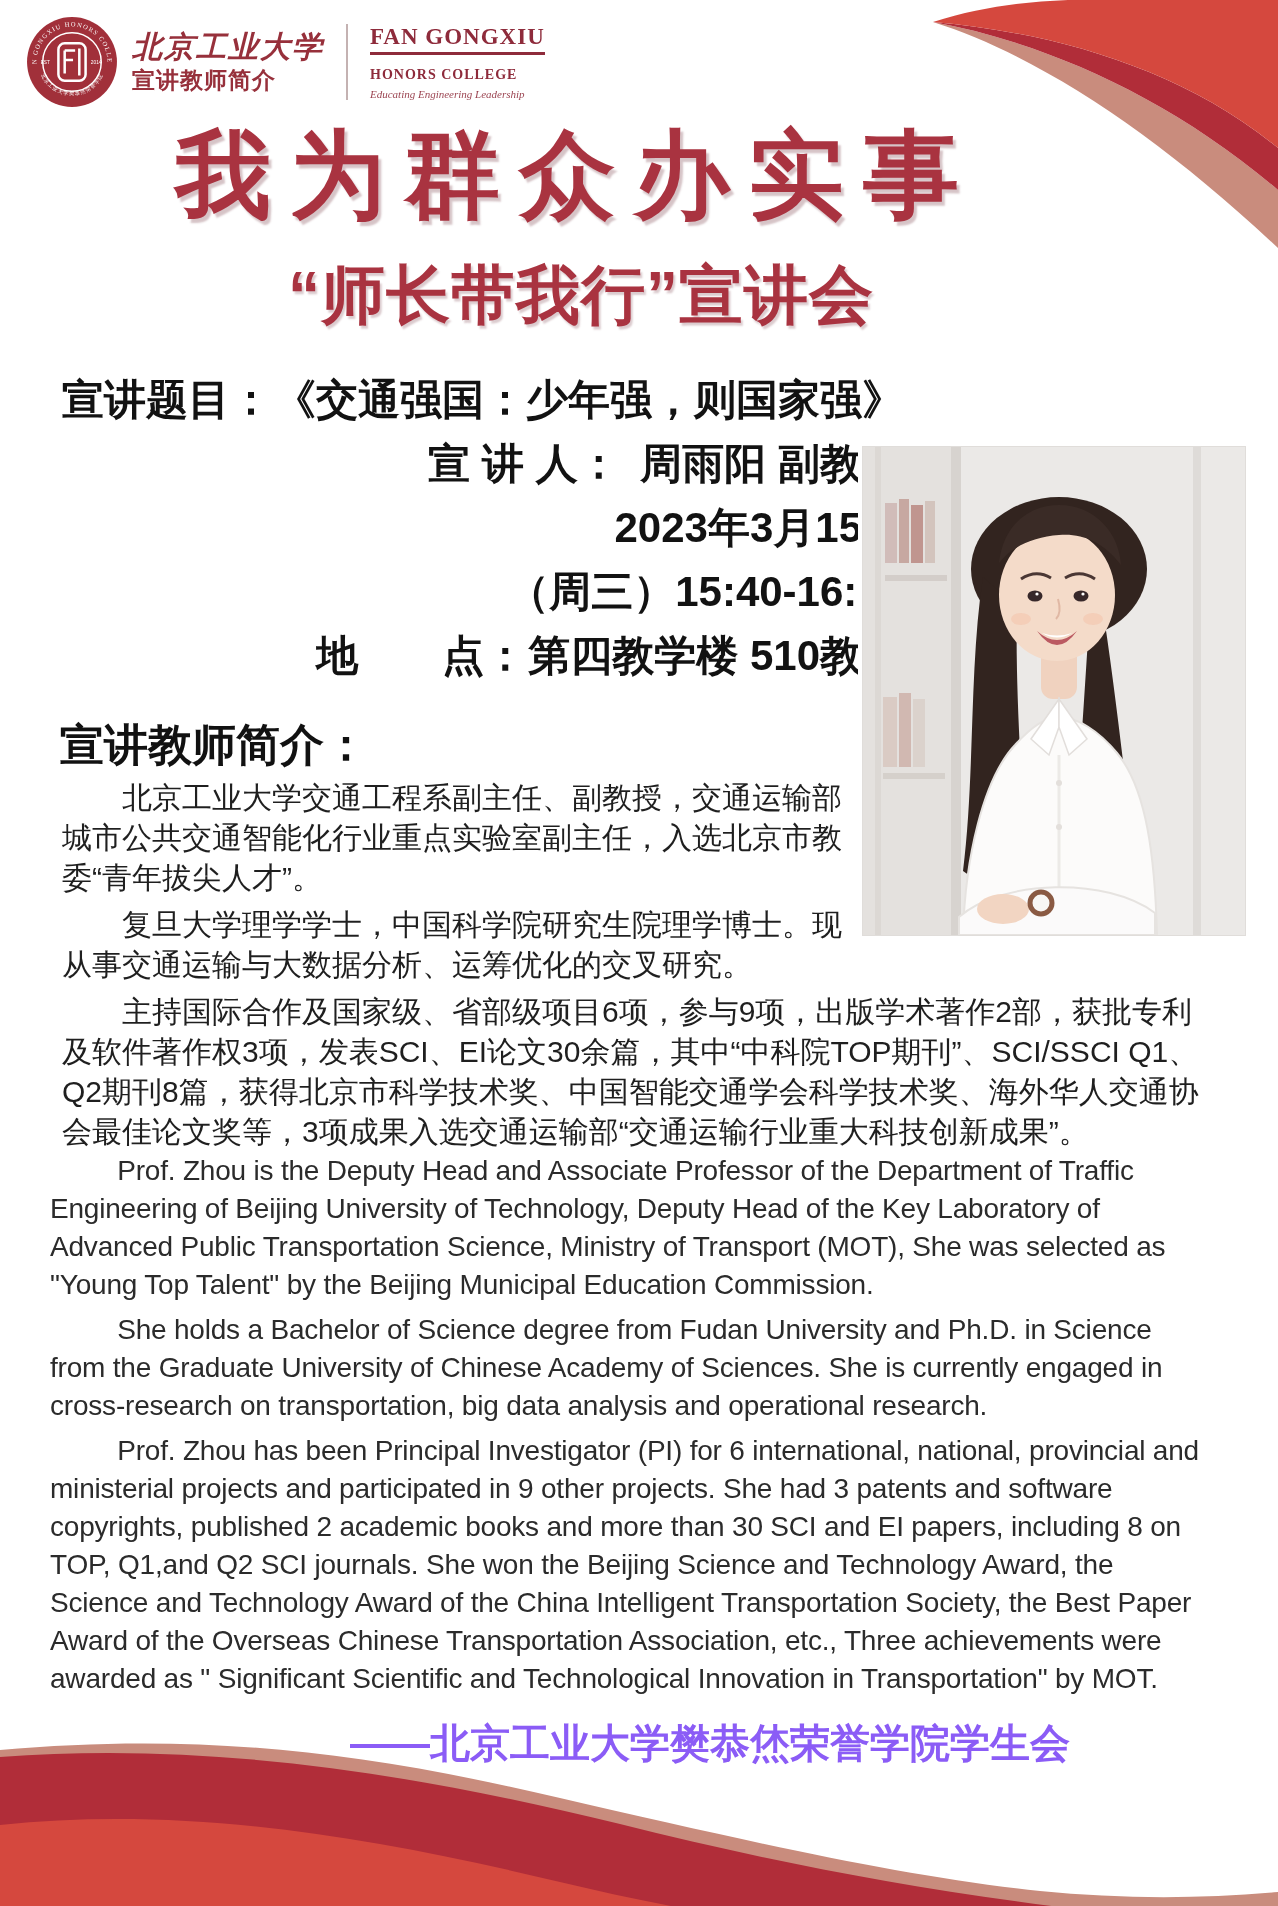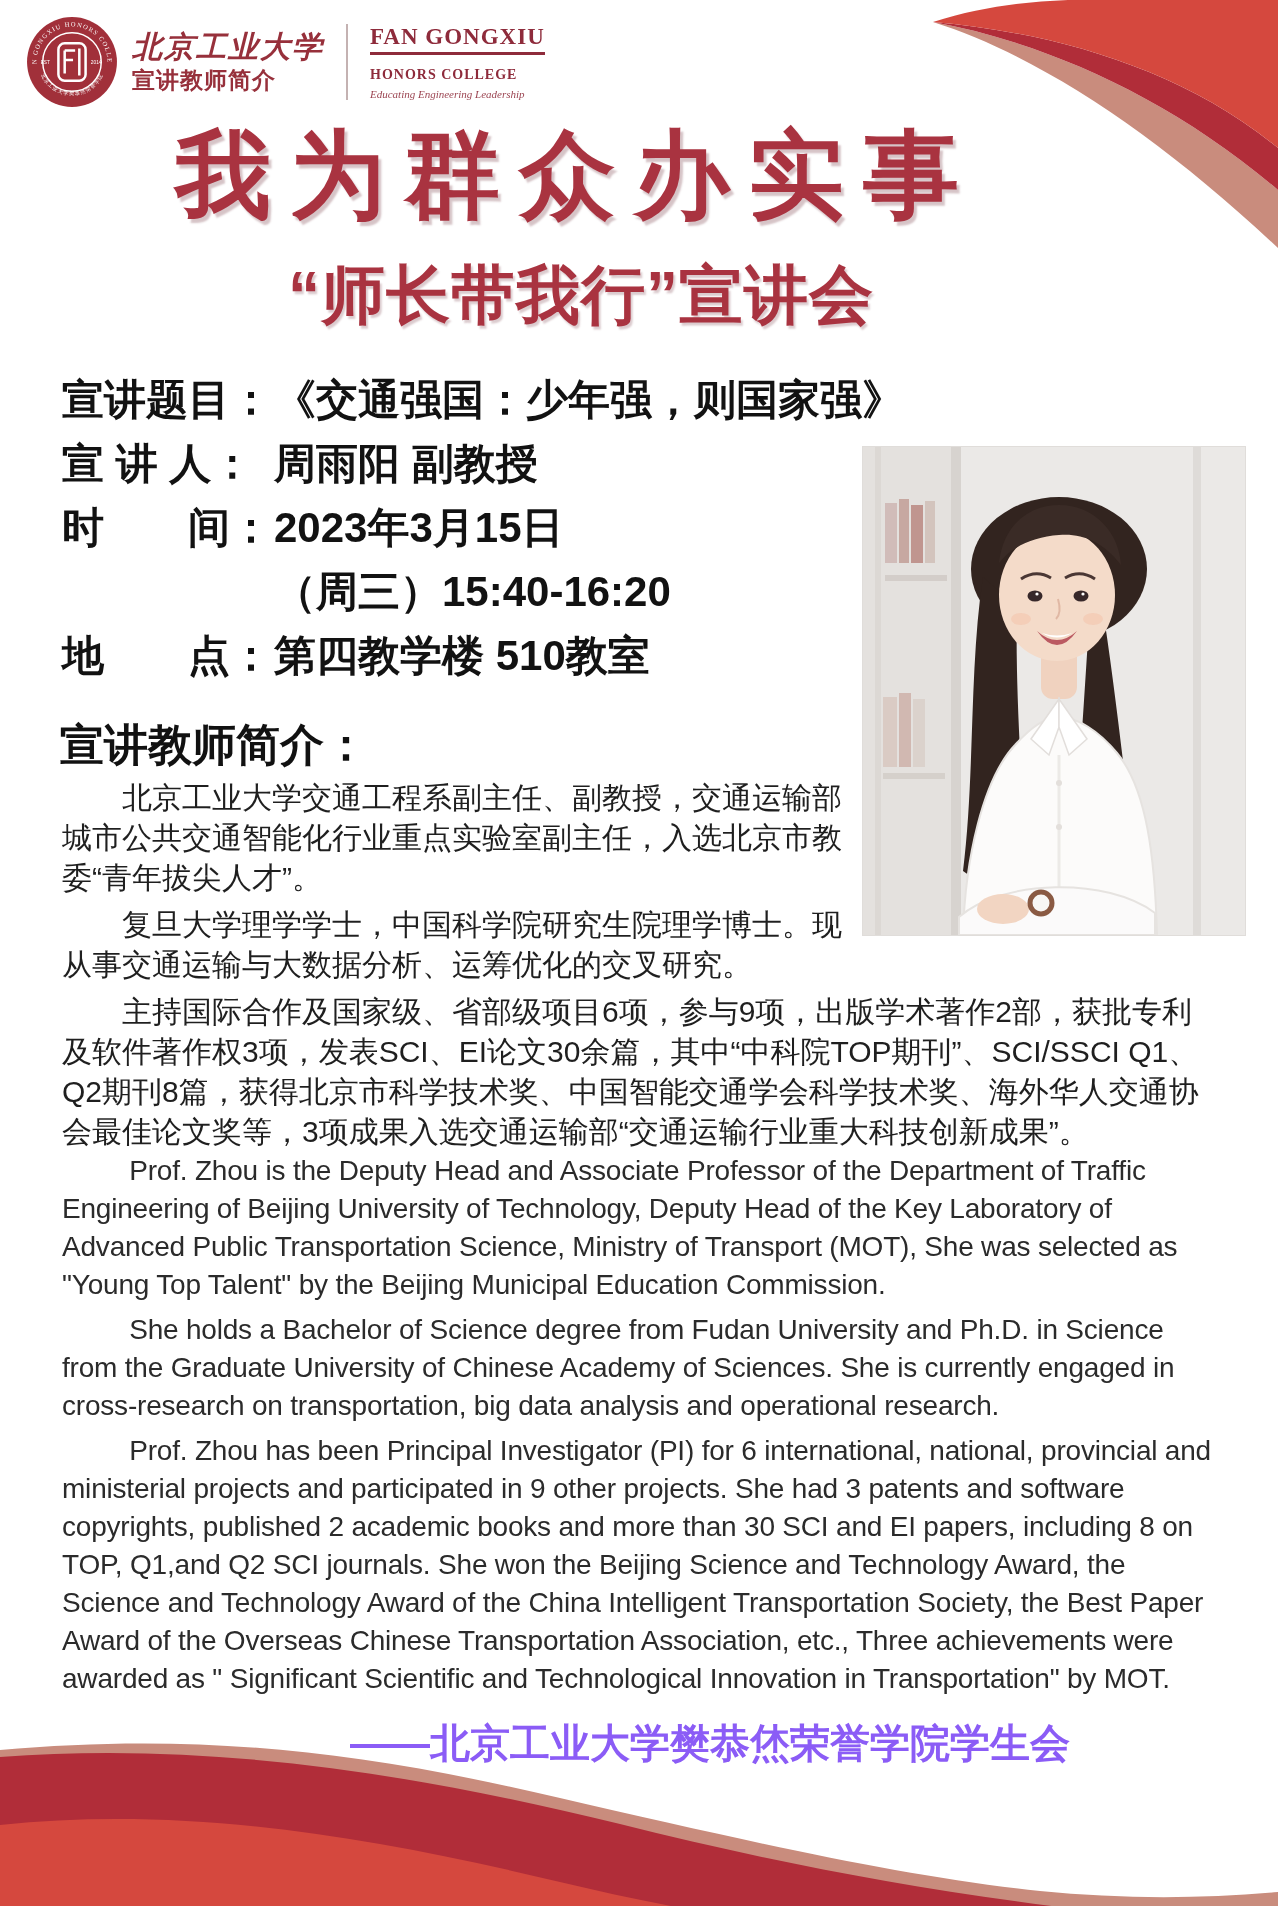--- a/index.html
+++ b/index.html
@@ -28,33 +28,33 @@
     font-size:96px;font-weight:900;color:#a93340;letter-spacing:-4px;white-space:pre;
     text-shadow:3px 4px 2px rgba(90,20,30,0.25);
   }
   .subtitle{
     position:absolute;left:16px;top:252px;width:1130px;margin:0;text-align:center;
     font-size:64px;font-weight:900;color:#a93340;letter-spacing:1px;
     text-shadow:2px 3px 2px rgba(90,20,30,0.22);
   }
   
   .details{position:absolute;left:62px;top:372px;color:#121212;}
-  .drow{display:flex;align-items:baseline;height:64px;}
+  .drow{display:flex;align-items:baseline;height:64px;justify-content:flex-end;}
   .dlabel{flex:none;width:212px;font-size:42px;font-weight:800;white-space:pre;}
   .dvalue{font-size:42px;font-weight:800;white-space:pre;}
   
   .photo{position:absolute;left:862px;top:446px;width:382px;height:488px;margin:0;
          border:1px solid #e0ddda;box-shadow:0 0 0 4px #ffffff;}
   .photo svg{display:block;width:100%;height:100%;}
   
   .bio-heading{position:absolute;left:60px;top:716px;margin:0;font-size:44px;font-weight:800;color:#111;}
   .bio-cn{position:absolute;left:62px;top:778px;width:1158px;}
   .bio-cn p{margin:0 0 7px 0;font-size:30px;line-height:40px;color:#1f1f1f;text-indent:2em;}
   .bio-cn p.narrow{width:788px;}
-  .bio-en{position:absolute;left:62px;top:1152px;width:1160px;}
+  .bio-en{position:absolute;left:50px;top:1152px;width:1160px;}
   .bio-en p{margin:0 0 7px 0;font-size:28px;line-height:38px;color:#2b2b2b;text-indent:2.4em;letter-spacing:-0.2px;}
   .footer-line{position:absolute;left:180px;top:1716px;width:1060px;text-align:center;
     font-size:40px;font-weight:800;color:#8b5cf6;}
 </style>
 </head>
 <body>
 
 <div class="poster">
 
   <svg class="ribbon-top" viewBox="0 0 400 340" aria-hidden="true">
@@ -106,21 +106,20 @@
   <section class="details">
     <div class="drow">
       <span class="dlabel">宣讲题目：</span>
       <span class="dvalue">《交通强国：少年强，则国家强》</span>
     </div>
     <div class="drow">
       <span class="dlabel">宣 讲 人：</span>
       <span class="dvalue">周雨阳 副教授</span>
     </div>
     <div class="drow">
-      <span class="dlabel">时　　间：</span>
       <span class="dvalue">2023年3月15日</span>
     </div>
     <div class="drow">
       <span class="dlabel"></span>
       <span class="dvalue">（周三）15:40-16:20</span>
     </div>
     <div class="drow">
       <span class="dlabel">地　　点：</span>
       <span class="dvalue">第四教学楼 510教室</span>
     </div>

